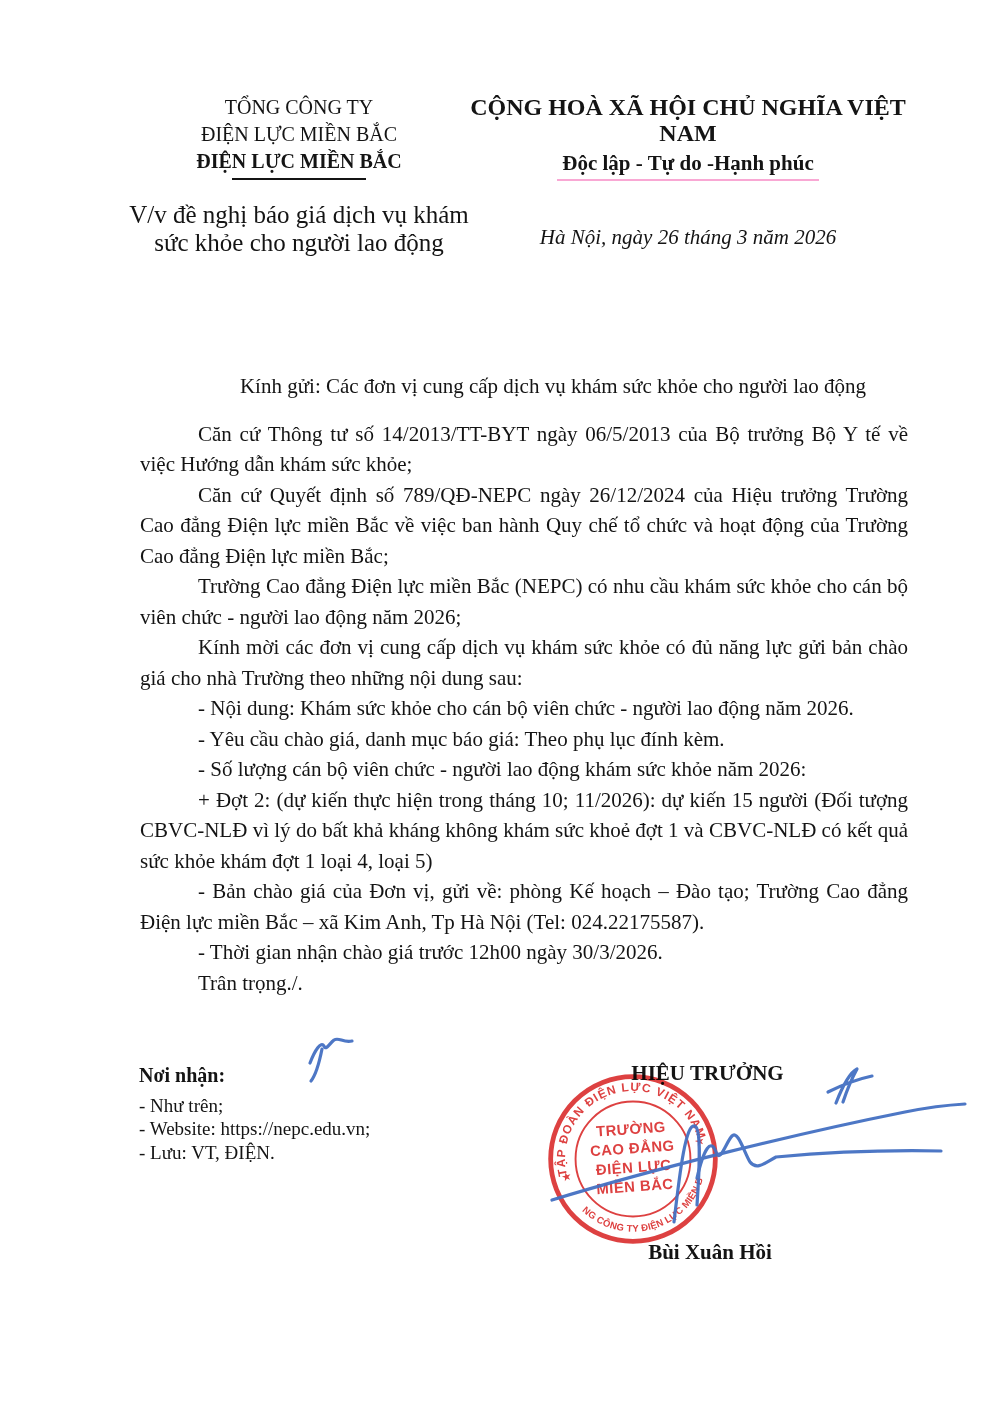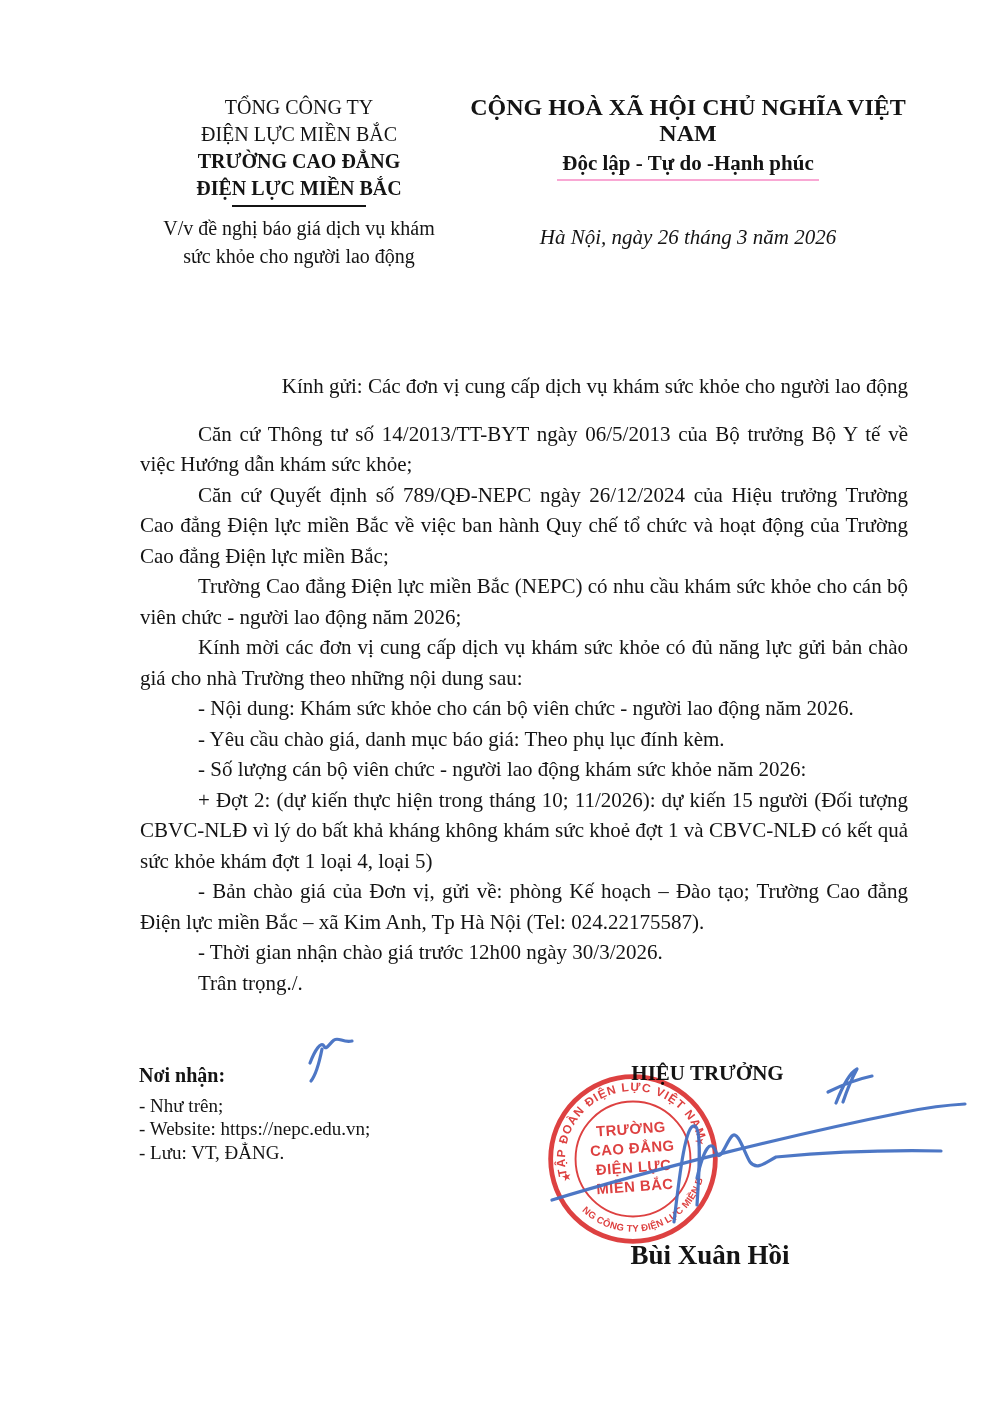--- a/index.html
+++ b/index.html
@@ -6,58 +6,57 @@
   .page {
     position:relative; width:1000px; height:1414px; background:#ffffff;
     font-family:"Liberation Serif", serif; color:#141414; overflow:hidden;border-radius:18px;
   }
   
   .header-left { position:absolute; left:126px; top:94px; width:346px; text-align:center; }
   .hl-reg  { font-size:20px; line-height:27px; }
   .hl-bold { font-size:20px; line-height:27px; font-weight:bold; }
   .rule { width:134px; border-top:2px solid #141414; margin:3px auto 0; }
   .doc-number { font-size:21px; margin-top:9px; }
-  .subject { font-size:20px; line-height:28px; margin-top:7px; }
+  .subject { font-size:25px; line-height:28px; margin-top:21px; }
   
   .header-right { position:absolute; left:466px; top:94px; width:444px; text-align:center; }
   .nat-title { font-size:24px; font-weight:bold; line-height:26px; }
   .motto { display:inline-block; font-size:21px; font-weight:bold;
            border-bottom:2px solid #f9a8d4; padding:0 5px 3px; margin-top:5px; }
   .date { font-size:21px; font-style:italic; margin-top:44px; }
   
   .body-text { position:absolute; left:140px; top:371px; width:768px;
                font-size:21px; line-height:30.5px; text-align:justify; }
   .body-text p { margin:0; text-indent:58px; }
-  .body-text p.salutation { text-align:right; margin-bottom:17px; }
+  .body-text p.salutation { text-align:center; margin-bottom:17px; }
   .body-text p.closing { text-align:left; }
   
   .recipients { position:absolute; left:139px; top:1064px; font-size:19px; line-height:23.5px; }
   .recipients-title { font-weight:bold; font-size:20px; margin-bottom:6px; }
   .sign-title  { position:absolute; left:575px; top:1061px; width:265px; text-align:center;
                  font-weight:bold; font-size:21px; }
   .signer-name { position:absolute; left:590px; top:1240px; width:240px; text-align:center;
-                 font-weight:bold; font-size:27px; }
+                 font-weight:bold; font-size:21px; }
   
   svg.stamp { position:absolute; left:543px; top:1069px; mix-blend-mode:multiply; opacity:0.9; }
   .stamp-ring-top    { font-family:"Liberation Sans", sans-serif; font-size:12.5px; font-weight:bold; letter-spacing:1.1px; }
   .stamp-ring-bottom { font-family:"Liberation Sans", sans-serif; font-size:10px;  font-weight:bold; letter-spacing:0.2px; }
   .stamp-center      { font-family:"Liberation Sans", sans-serif; font-size:15.5px; font-weight:bold; letter-spacing:0.5px; }
   .stamp-star        { font-size:12px; }
   svg.signature { position:absolute; left:280px; top:1018px; }
   svg.signature path { fill:none; stroke-linecap:round; stroke-linejoin:round; }
 </style>
 </head>
 <body>
 
 <div class="page">
 
   <div class="header-left">
     <div class="hl-reg">TỔNG CÔNG TY</div>
     <div class="hl-reg">ĐIỆN LỰC MIỀN BẮC</div>
-    <div class="hl-bold">TRƯỜNG CAO ĐẲNG</div>
     <div class="hl-bold">ĐIỆN LỰC MIỀN BẮC</div>
     <div class="rule"></div>
     <div class="subject">
       <div>V/v đề nghị báo giá dịch vụ khám</div>
       <div>sức khỏe cho người lao động</div>
     </div>
   </div>
 
   <div class="header-right">
     <div class="nat-title">CỘNG HOÀ XÃ HỘI CHỦ NGHĨA VIỆT NAM</div>
@@ -77,21 +76,21 @@
     <p>+ Đợt 2: (dự kiến thực hiện trong tháng 10; 11/2026): dự kiến 15 người (Đối tượng CBVC-NLĐ vì lý do bất khả kháng không khám sức khoẻ đợt 1 và CBVC-NLĐ có kết quả sức khỏe khám đợt 1 loại 4, loại 5)</p>
     <p>- Bản chào giá của Đơn vị, gửi về: phòng Kế hoạch – Đào tạo; Trường Cao đẳng Điện lực miền Bắc – xã Kim Anh, Tp Hà Nội (Tel: 024.22175587).</p>
     <p>- Thời gian nhận chào giá trước 12h00 ngày 30/3/2026.</p>
     <p class="closing">Trân trọng./.</p>
   </div>
 
   <div class="recipients">
     <div class="recipients-title">Nơi nhận:</div>
     <div>- Như trên;</div>
     <div>- Website: https://nepc.edu.vn;</div>
-    <div>- Lưu: VT, ĐẲNG.</div>
+    <div>- Lưu: VT, ĐIỆN.</div>
   </div>
 
   <div class="sign-title">HIỆU TRƯỞNG</div>
   <div class="signer-name">Bùi Xuân Hồi</div>
 
   <svg class="stamp" width="180" height="180" viewBox="0 0 188 188">
     <defs>
       <path id="arcTop" d="M 27.3 118.3 A 71 71 0 1 1 160.7 118.3" fill="none"></path>
       <path id="arcBottom" d="M 28.2 132 A 76 76 0 0 0 159.8 132" fill="none"></path>
     </defs>

